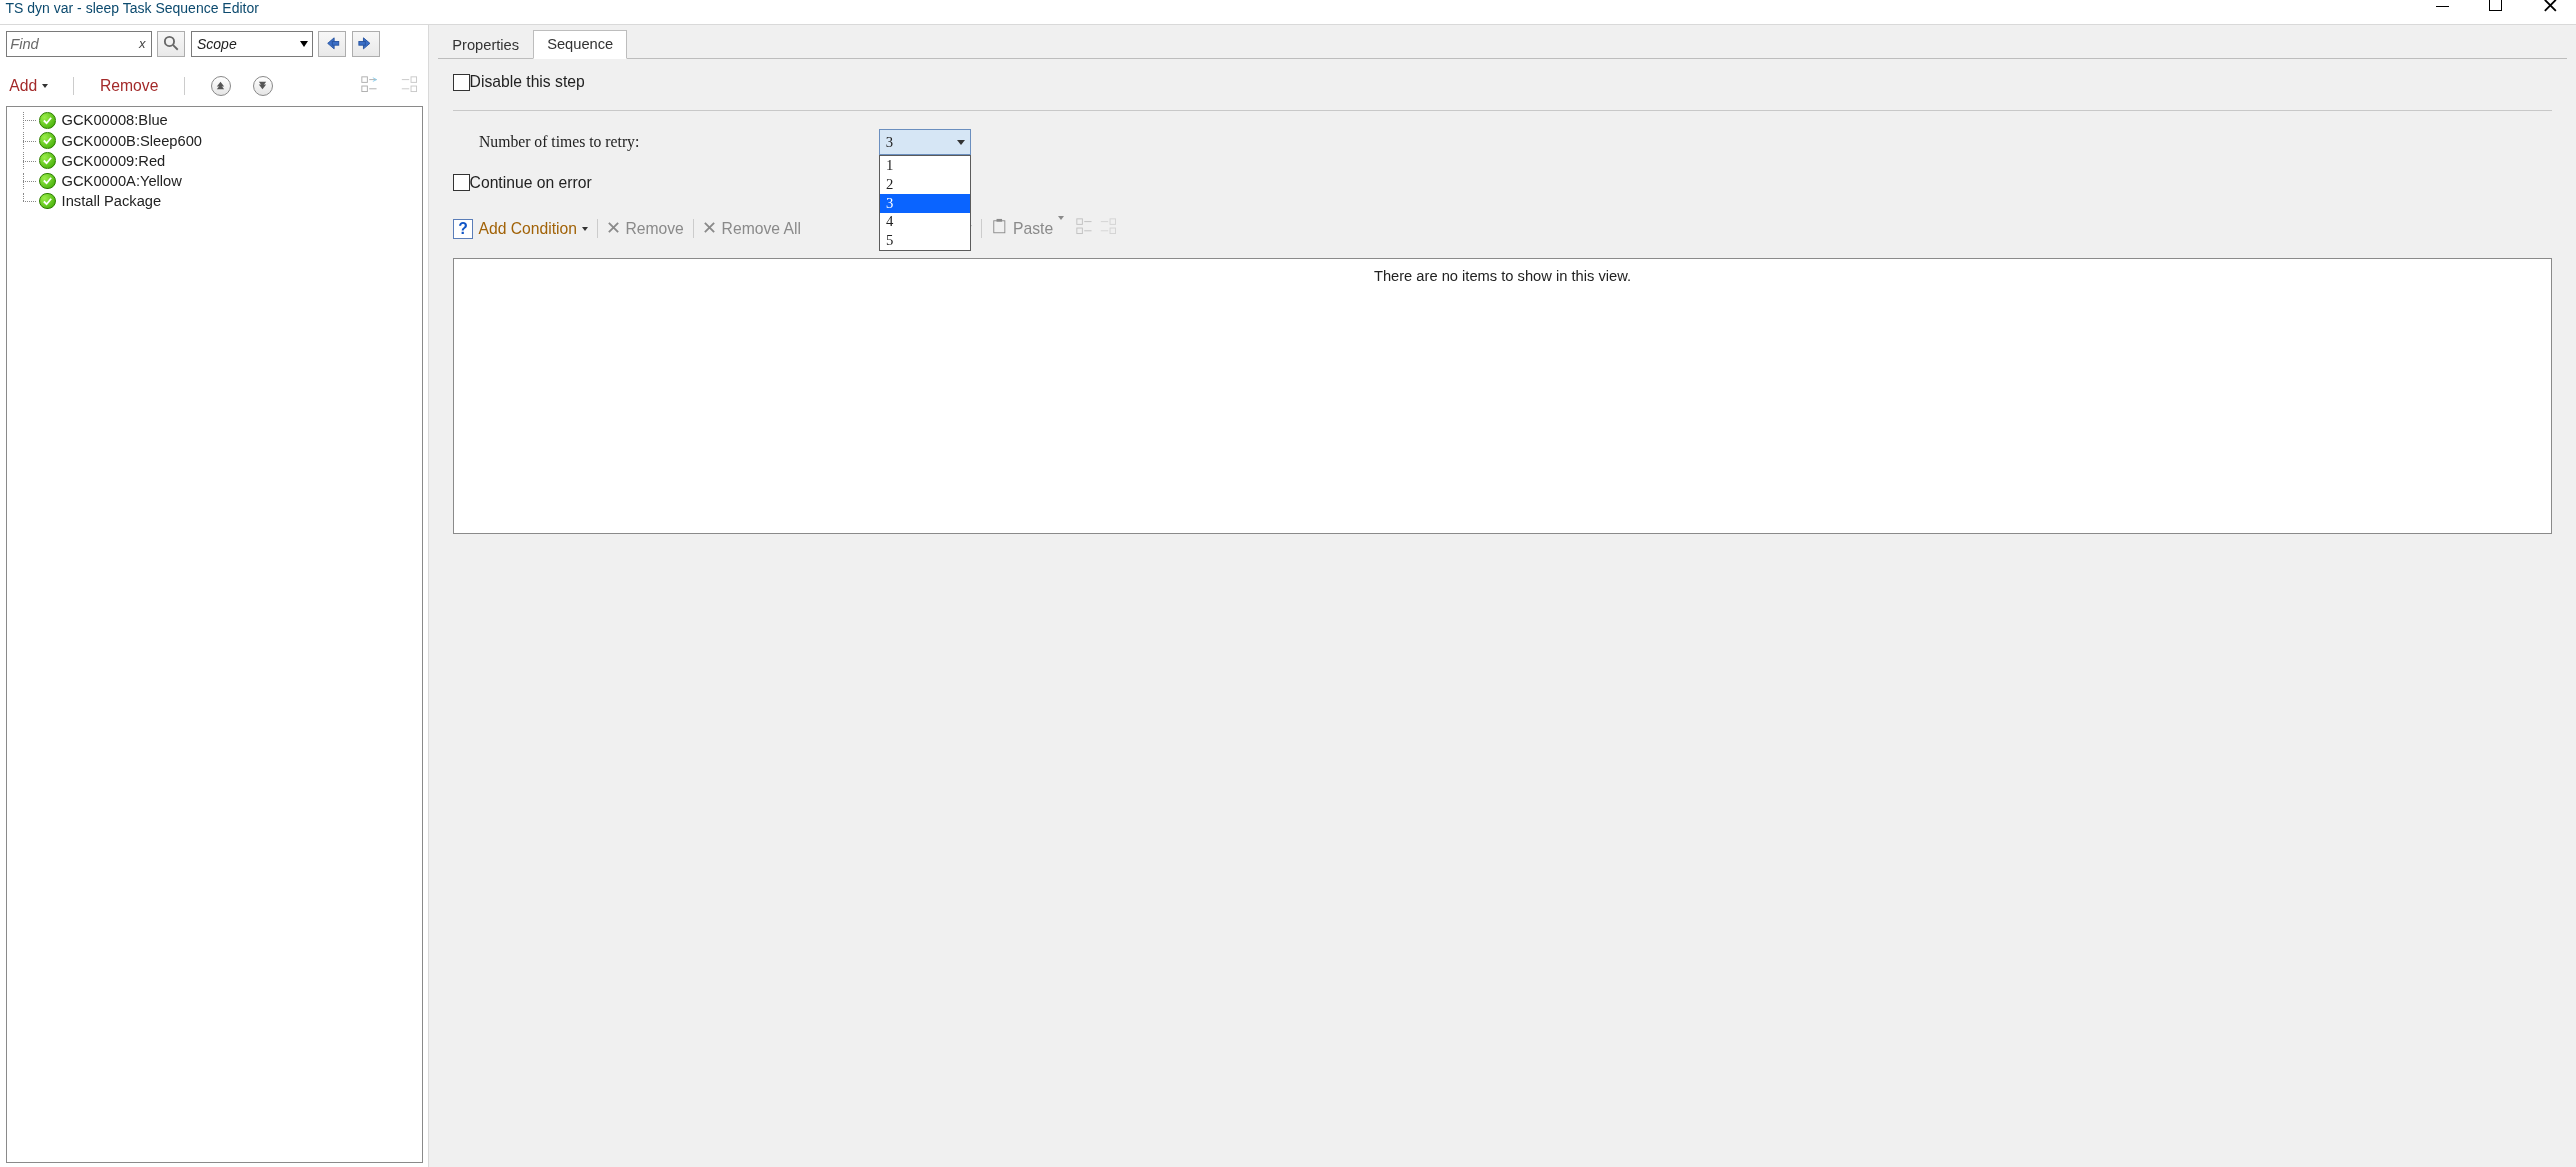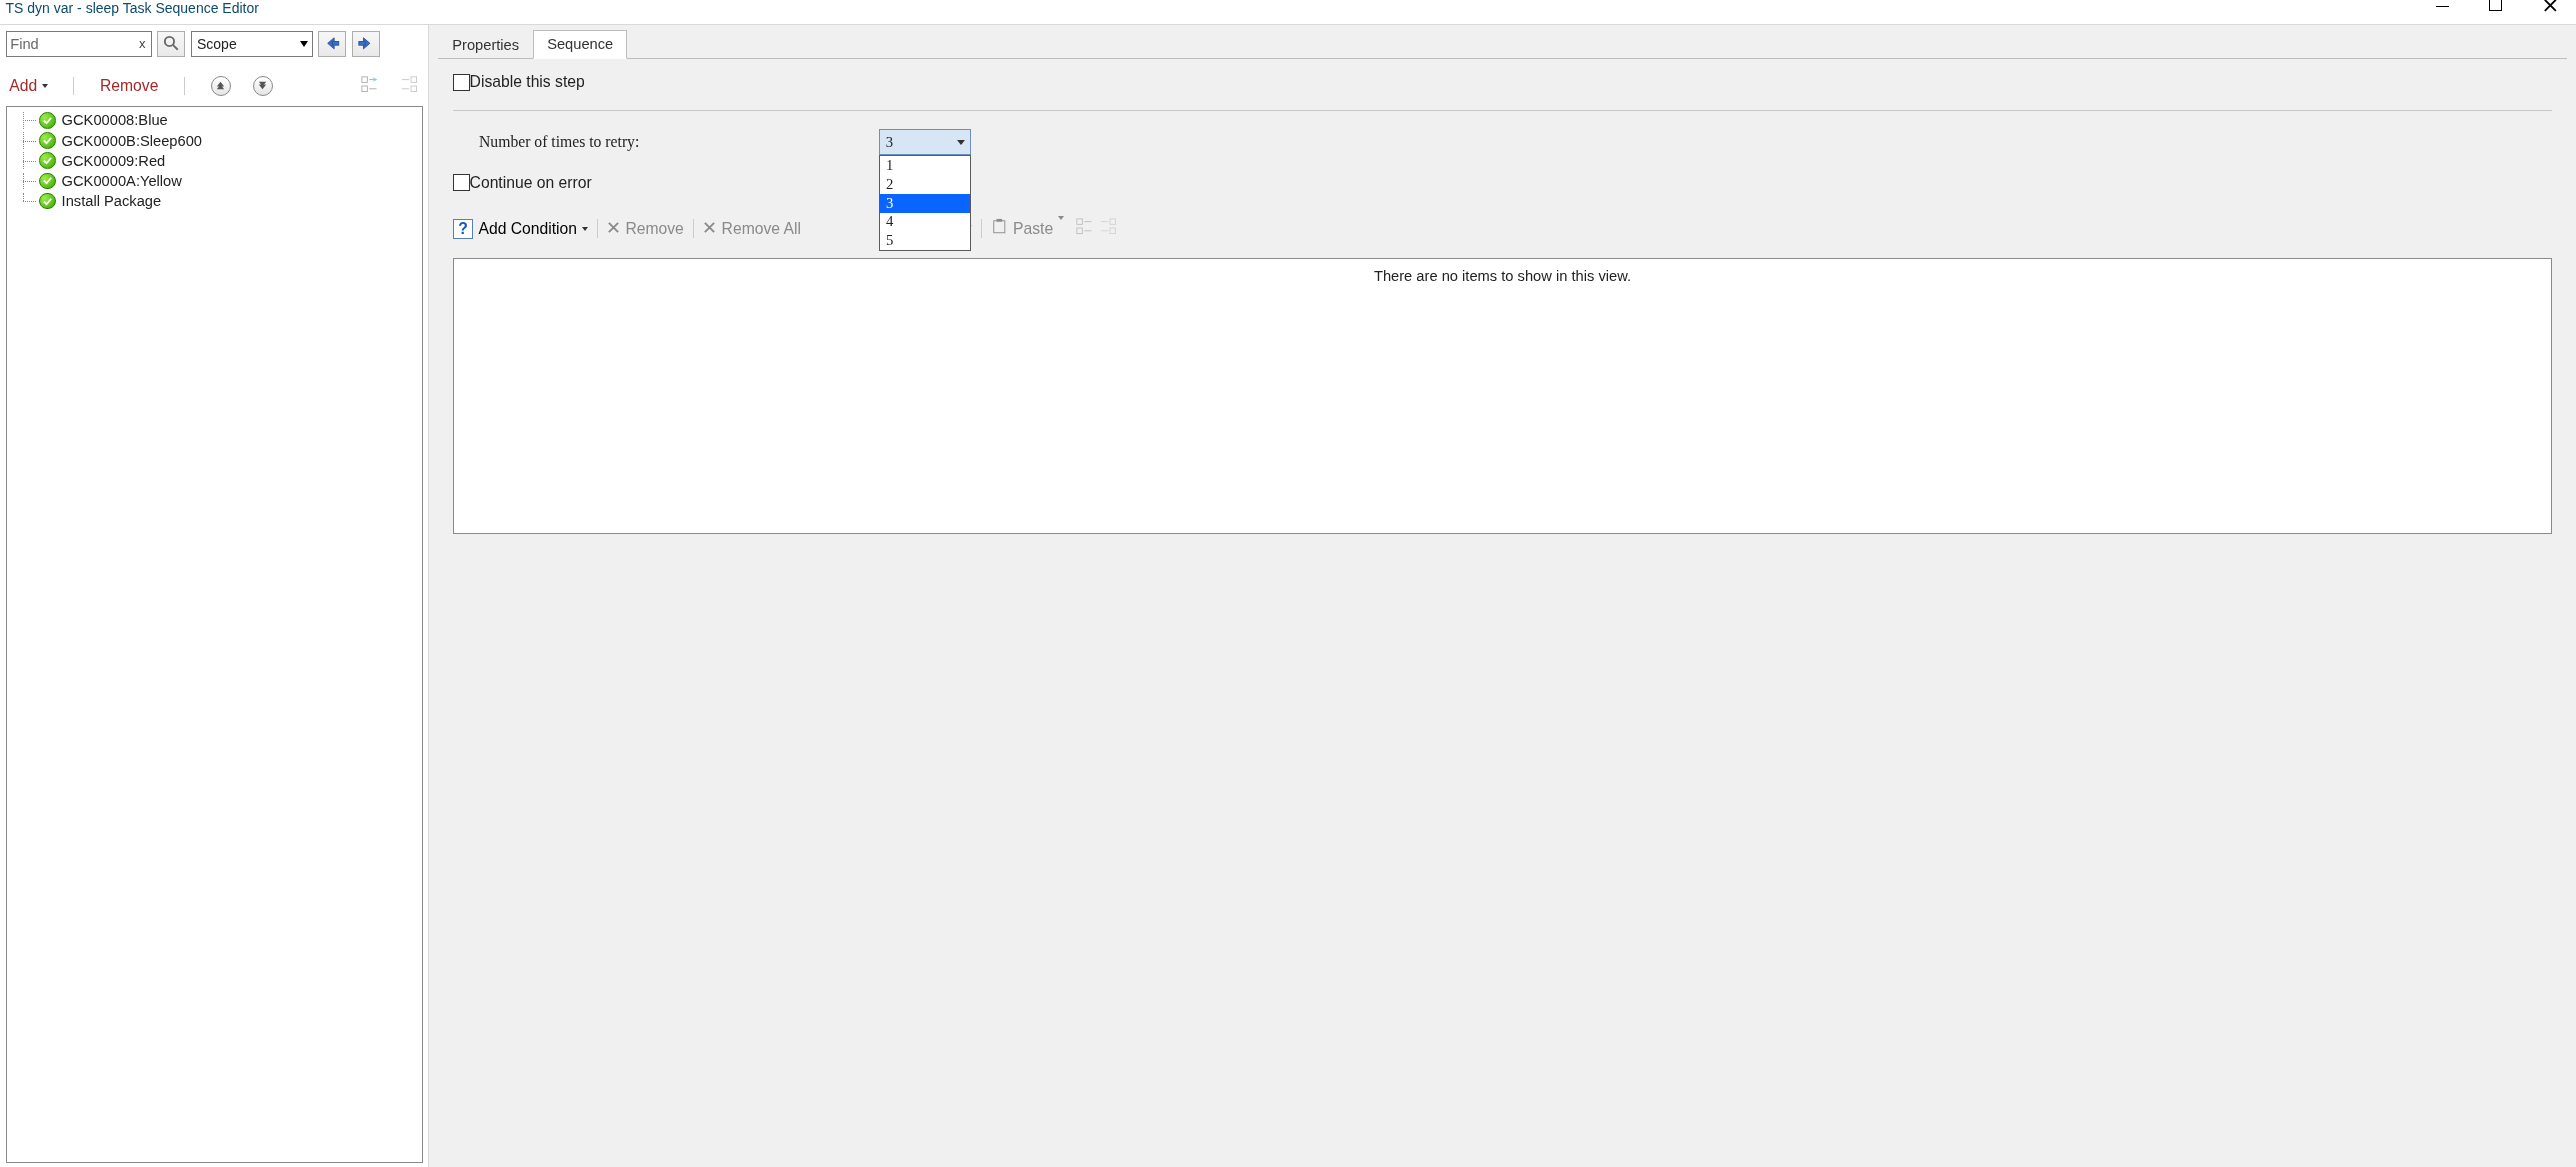--- a/index.html
+++ b/index.html
@@ -39,20 +39,21 @@
     width: 429px;
     display: flex;
     flex-direction: column;
     border-right: 0.9px solid #d9d9d9;
   }
   .find-row {
     display: flex;
     align-items: flex-end;
     gap: 5.5px;
     padding: 5.5px 5.5px;
+    font-style: italic;
   }
   .find-box {
     display:flex; align-items:center;
     border: 0.9px solid #7a7a7a;
     width: 146px; height: 26px;
     background:#fff;
   }
   .find-box .ph { flex:1; color:#6a6a6a; font-size:14.7px; padding:0 3.7px;}
   .find-box .clear { width:16.6px; text-align:center; color:#444; font-size:13px; cursor:default;}
   .btn {
@@ -182,21 +183,21 @@
   }
   .dropdown .opt{padding:0.9px 5.5px; font-size:14.7px;}
   .dropdown .opt.sel{background:#0a64ff;color:#fff;}
 
   .cond-toolbar{
     display:flex; align-items:center; gap:5.5px;
     padding:0 0 0 0;
     font-size:15.7px;
     margin-top:7.4px;
   }
-  .cond-toolbar .link{color:#000000; display:flex; align-items:center;justify-content:center;}
+  .cond-toolbar .link{color:#a16207; display:flex; align-items:center;justify-content:center;}
   .qicon{
     width:20px;height:20px;border:0.9px solid #5a7db8;
     display:flex;align-items:center;justify-content:center;
     background:#fff;color:#1156c7;font-weight:bold;
   }
   .disabled{color:#8a8a8a;}
   .x-icon svg{width:13px;height:13px;}
   .copy-icon svg,.paste-icon svg{width:16.6px;height:16.6px;}
 
   .cond-list{

